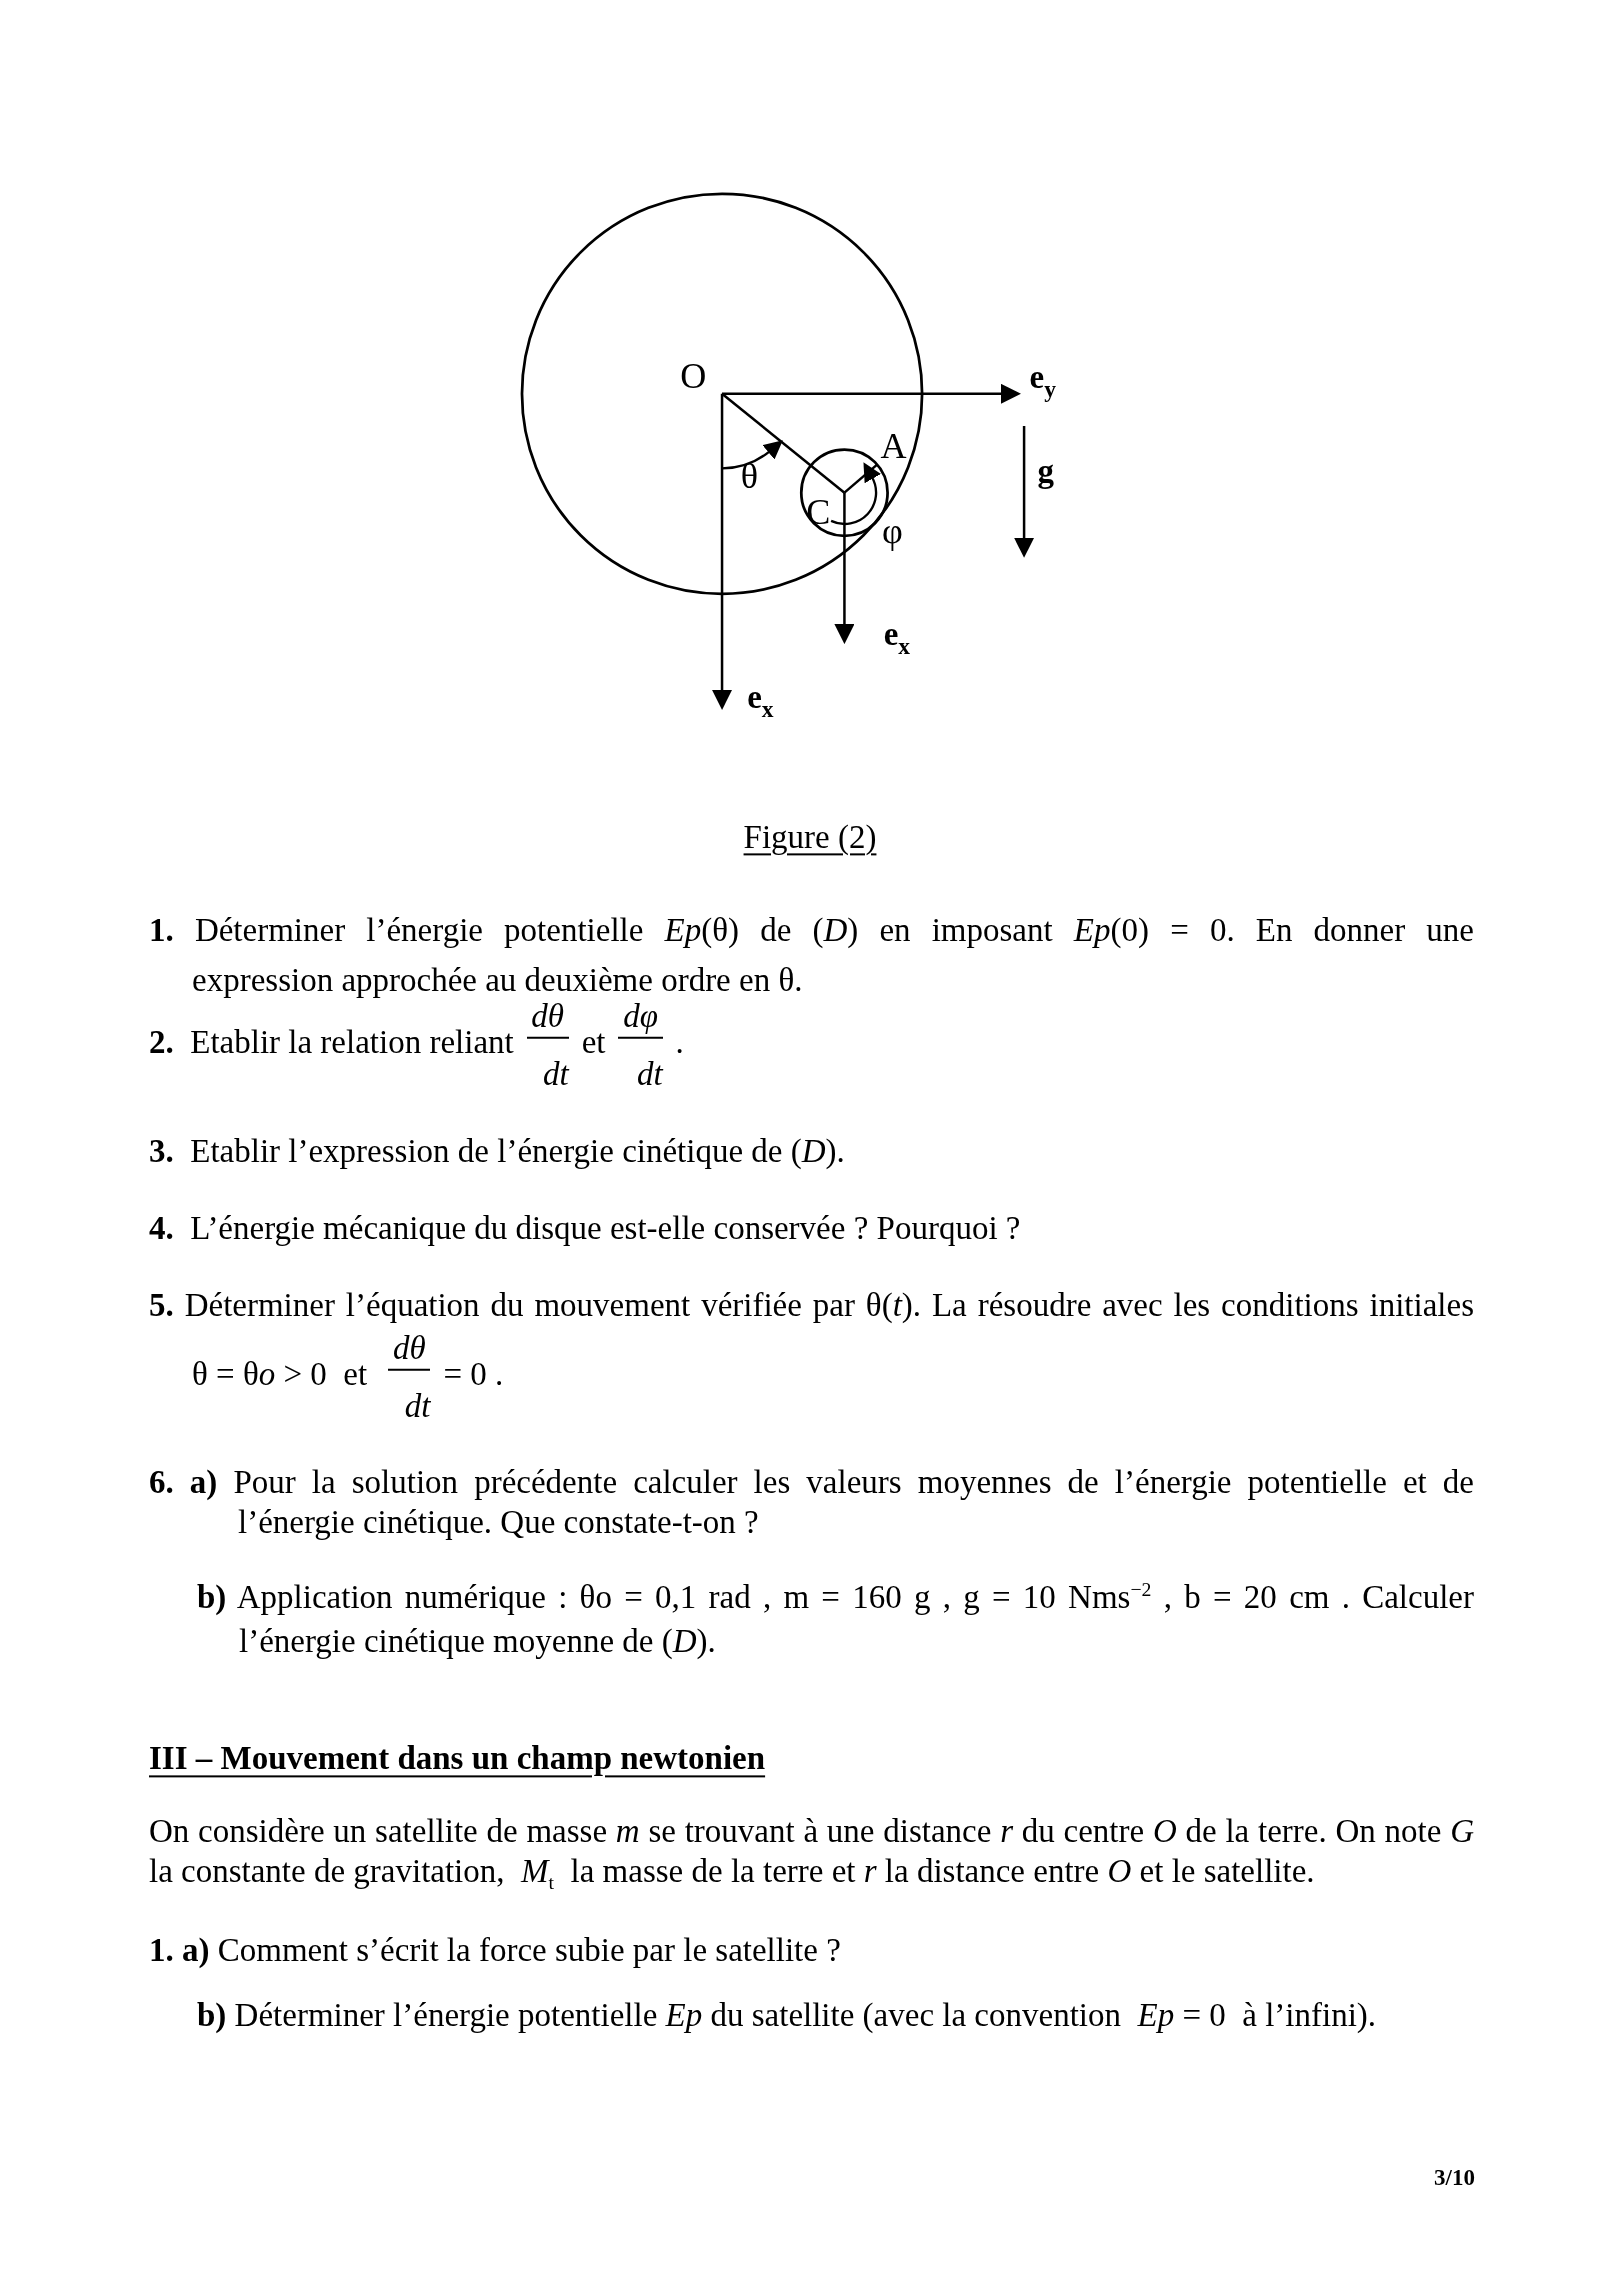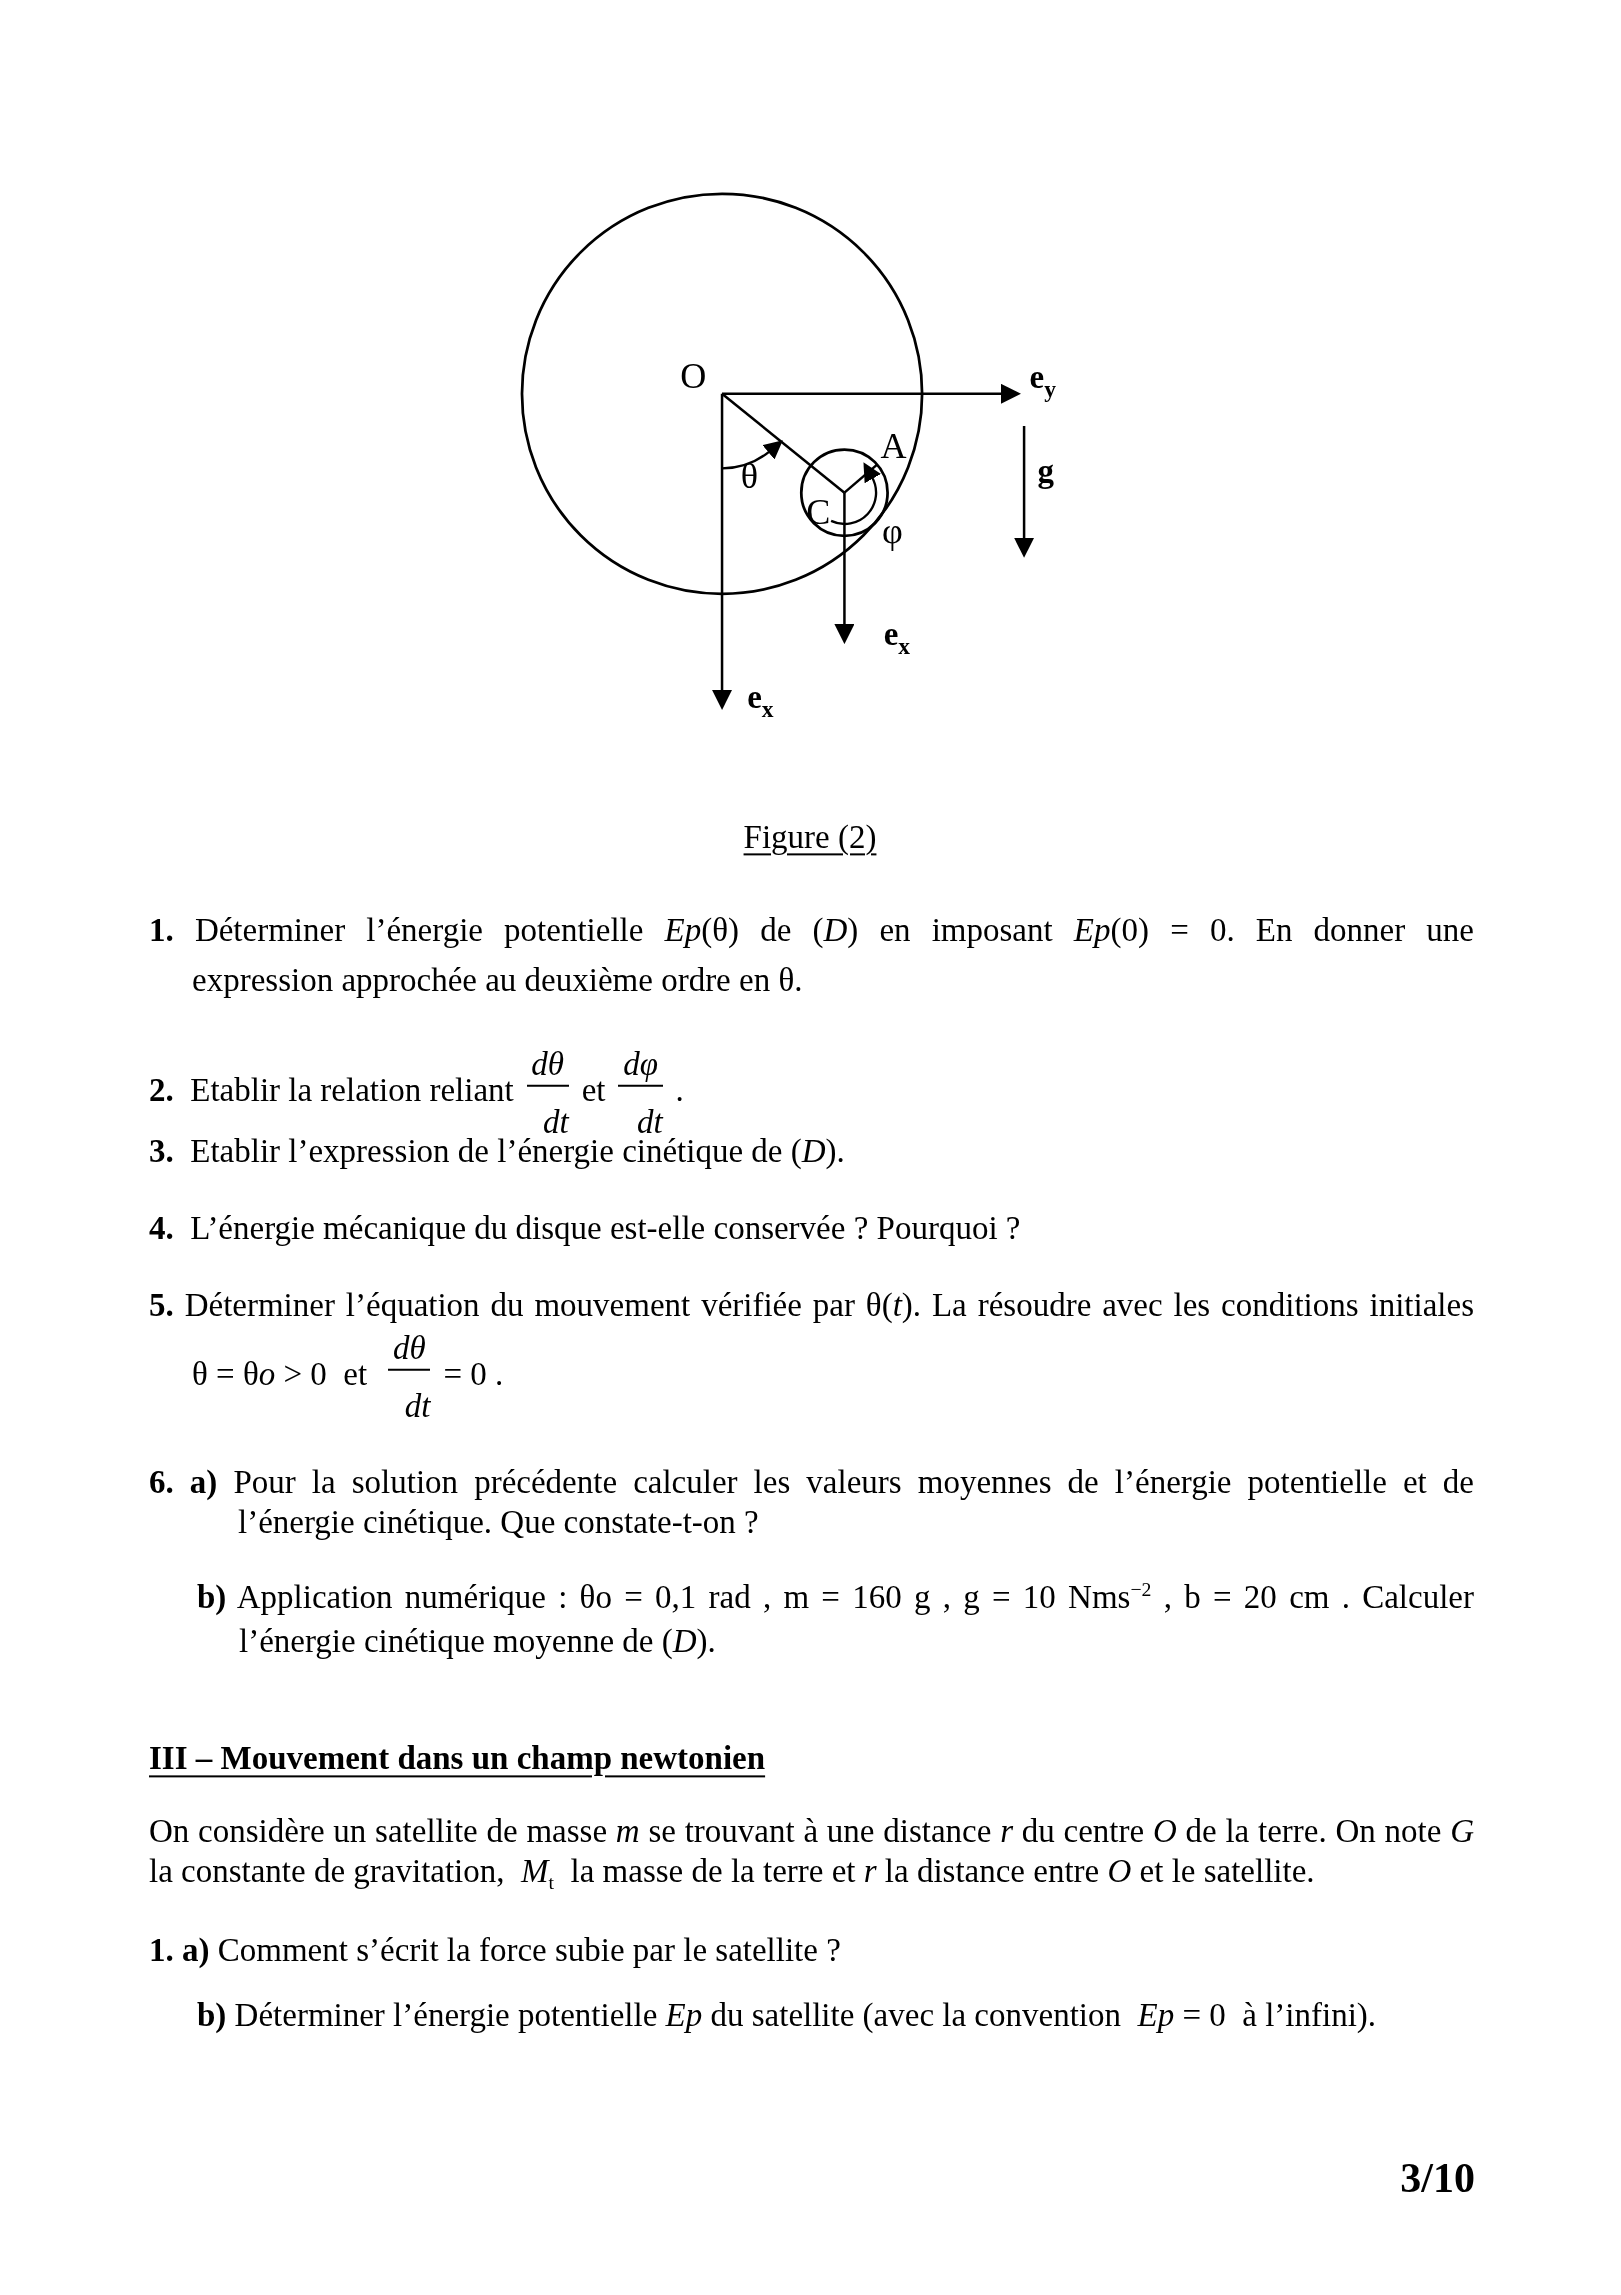--- a/index.html
+++ b/index.html
@@ -57,21 +57,21 @@
     <text x="1312" y="494" font-size="42" font-weight="bold" stroke="none"><tspan>e</tspan><tspan font-size="30" dy="12">y</tspan></text>
     <text x="1126" y="822" font-size="42" font-weight="bold" stroke="none"><tspan>e</tspan><tspan font-size="30" dy="12">x</tspan></text>
     <text x="952" y="902" font-size="42" font-weight="bold" stroke="none"><tspan>e</tspan><tspan font-size="30" dy="12">x</tspan></text>
   </svg>
 
   <div class="line caption" style="left:810px;top:838px;transform:translate(-50%,-50%);">Figure (2)</div>
 
   <div class="line just" style="left:149px;top:931px;width:1325px;"><span class="bd">1.</span><span> Déterminer l’énergie potentielle </span><span class="it">Ep</span><span>(θ) de (</span><span class="it">D</span><span>) en imposant </span><span class="it">Ep</span><span>(0) = 0. En donner une</span></div>
   <div class="line" style="left:192px;top:981px;"><span>expression approchée au deuxième ordre en θ.</span></div>
 
-  <div class="line" style="left:149px;top:1093px;"><span class="bd">2.</span><span>  Etablir la relation reliant </span><span class="frac"><span class="num">dθ</span><span class="den">dt</span></span><span> et </span><span class="frac"><span class="num">dφ</span><span class="den">dt</span></span><span> .</span></div>
+  <div class="line" style="left:149px;top:1045px;"><span class="bd">2.</span><span>  Etablir la relation reliant </span><span class="frac"><span class="num">dθ</span><span class="den">dt</span></span><span> et </span><span class="frac"><span class="num">dφ</span><span class="den">dt</span></span><span> .</span></div>
 
   <div class="line" style="left:149px;top:1152px;"><span class="bd">3.</span><span>  Etablir l’expression de l’énergie cinétique de (</span><span class="it">D</span><span>).</span></div>
 
   <div class="line" style="left:149px;top:1229px;"><span class="bd">4.</span><span>  L’énergie mécanique du disque est-elle conservée ? Pourquoi ?</span></div>
 
   <div class="line just" style="left:149px;top:1306px;width:1325px;"><span class="bd">5.</span><span> Déterminer l’équation du mouvement vérifiée par θ(</span><span class="it">t</span><span>). La résoudre avec les conditions initiales</span></div>
   <div class="line" style="left:192px;top:1377px;"><span>θ = θ</span><span class="it">o</span><span> &gt; 0  et  </span><span class="frac"><span class="num">dθ</span><span class="den">dt</span></span><span> = 0 .</span></div>
 
   <div class="line just" style="left:149px;top:1483px;width:1325px;"><span class="bd">6. a)</span><span> Pour la solution précédente calculer les valeurs moyennes de l’énergie potentielle et de</span></div>
   <div class="line" style="left:238px;top:1523px;text-align:right;"><span>l’énergie cinétique. Que constate-t-on ?</span></div>
@@ -80,16 +80,16 @@
   <div class="line" style="left:239px;top:1642px;"><span>l’énergie cinétique moyenne de (</span><span class="it">D</span><span>).</span></div>
 
   <div class="line just" style="left:149px;top:1832px;width:1325px;"><span>On considère un satellite de masse </span><span class="it">m</span><span> se trouvant à une distance </span><span class="it">r</span><span> du centre </span><span class="it">O</span><span> de la terre. On note </span><span class="it">G</span></div>
 
   <div class="line heading" style="left:149px;top:1759px;">III – Mouvement dans un champ newtonien</div>
   <div class="line" style="left:149px;top:1873px;"><span>la constante de gravitation,  </span><span class="it">M</span><sub>t</sub><span>  la masse de la terre et </span><span class="it">r</span><span> la distance entre </span><span class="it">O</span><span> et le satellite.</span></div>
 
   <div class="line" style="left:149px;top:1951px;"><span class="bd">1. a)</span><span> Comment s’écrit la force subie par le satellite ?</span></div>
   <div class="line" style="left:197px;top:2016px;"><span class="bd">b)</span><span> Déterminer l’énergie potentielle </span><span class="it">Ep</span><span> du satellite (avec la convention  </span><span class="it">Ep</span><span> = 0  à l’infini).</span></div>
 
-  <div class="line pagenum" style="left:1335px;top:2178px;width:140px;font-size:42px;">3/10</div>
+  <div class="line pagenum" style="left:1335px;top:2178px;width:140px;font-size:23px;">3/10</div>
 
 </div>
 
 
 </body></html>

